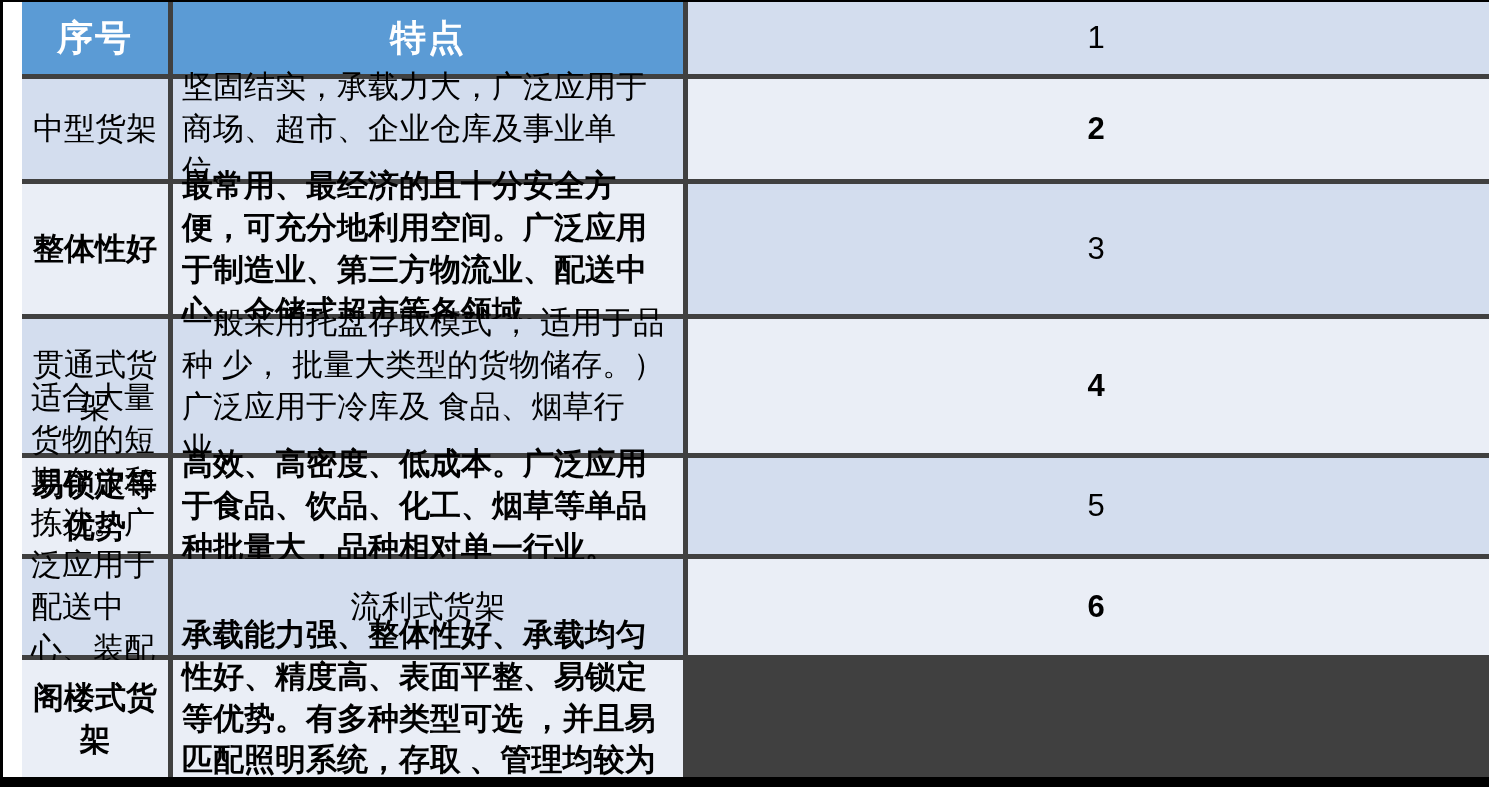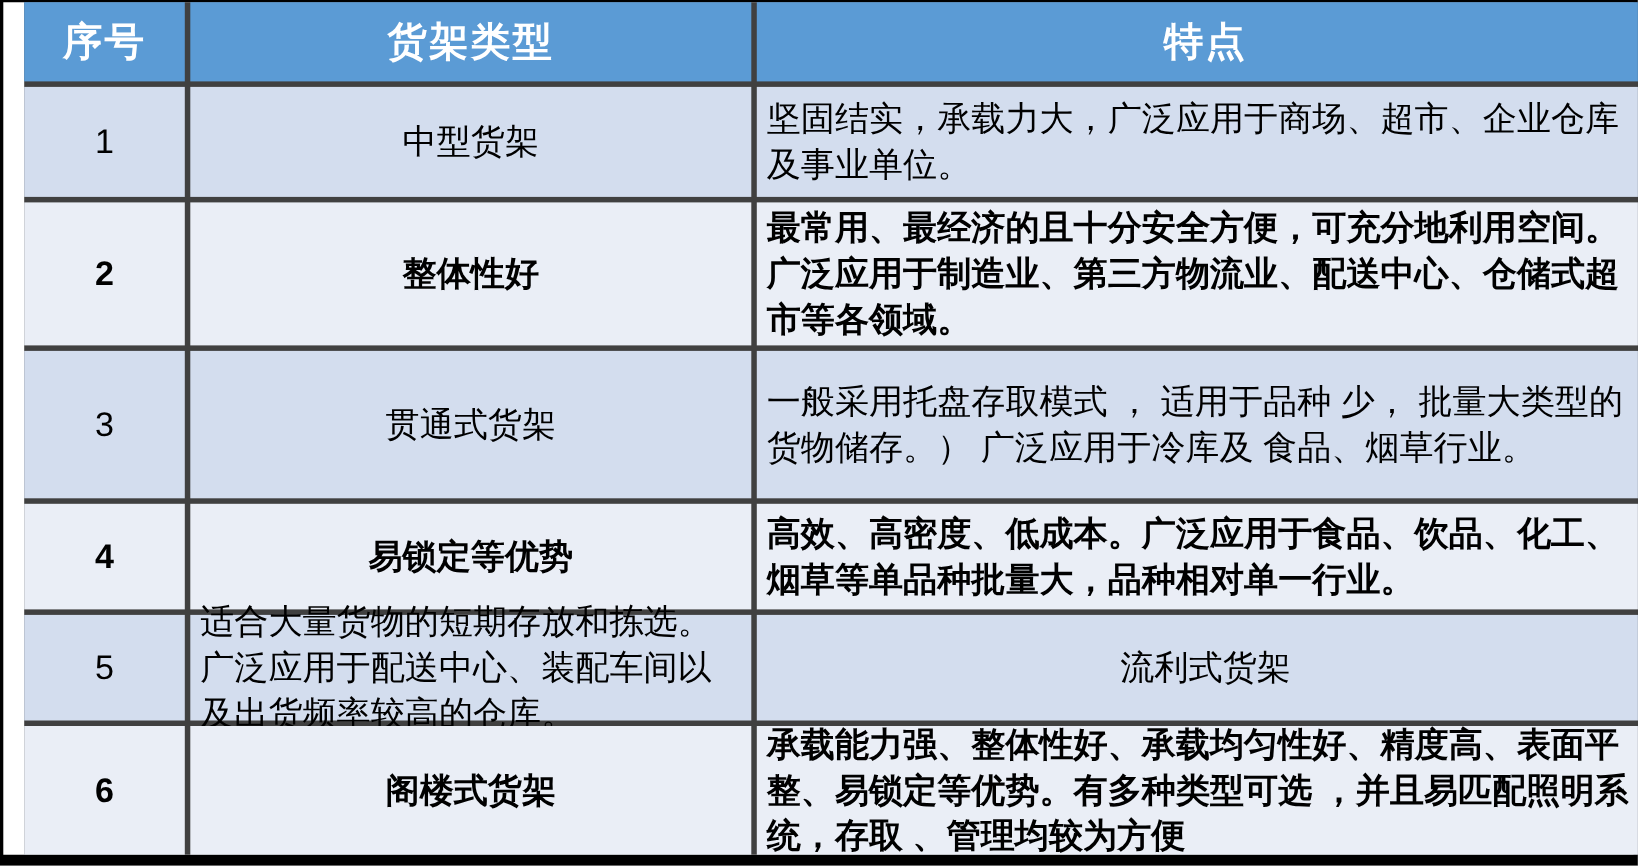--- a/index.html
+++ b/index.html
@@ -53,21 +53,20 @@
   .band-odd  { background: #D3DDEE; }
   .band-even { background: #EAEEF6; font-weight: bold; }
 </style>
 </head>
 <body>
 
 <div class="frame">
   <div class="grid">
 
     <div class="header-cell">序号</div>
-    <div class="header-cell">货架类型</div>
     <div class="header-cell">特点</div>
 
     <div class="cell center band-odd">1</div>
     <div class="cell center band-odd">中型货架</div>
     <div class="cell feature band-odd">坚固结实，承载力大，广泛应用于商场、超市、企业仓库及事业单位。</div>
 
     <div class="cell center band-even">2</div>
     <div class="cell center band-even">整体性好</div>
     <div class="cell feature band-even">最常用、最经济的且十分安全方便，可充分地利用空间。广泛应用于制造业、第三方物流业、配送中心、仓储式超市等各领域。</div>
 

